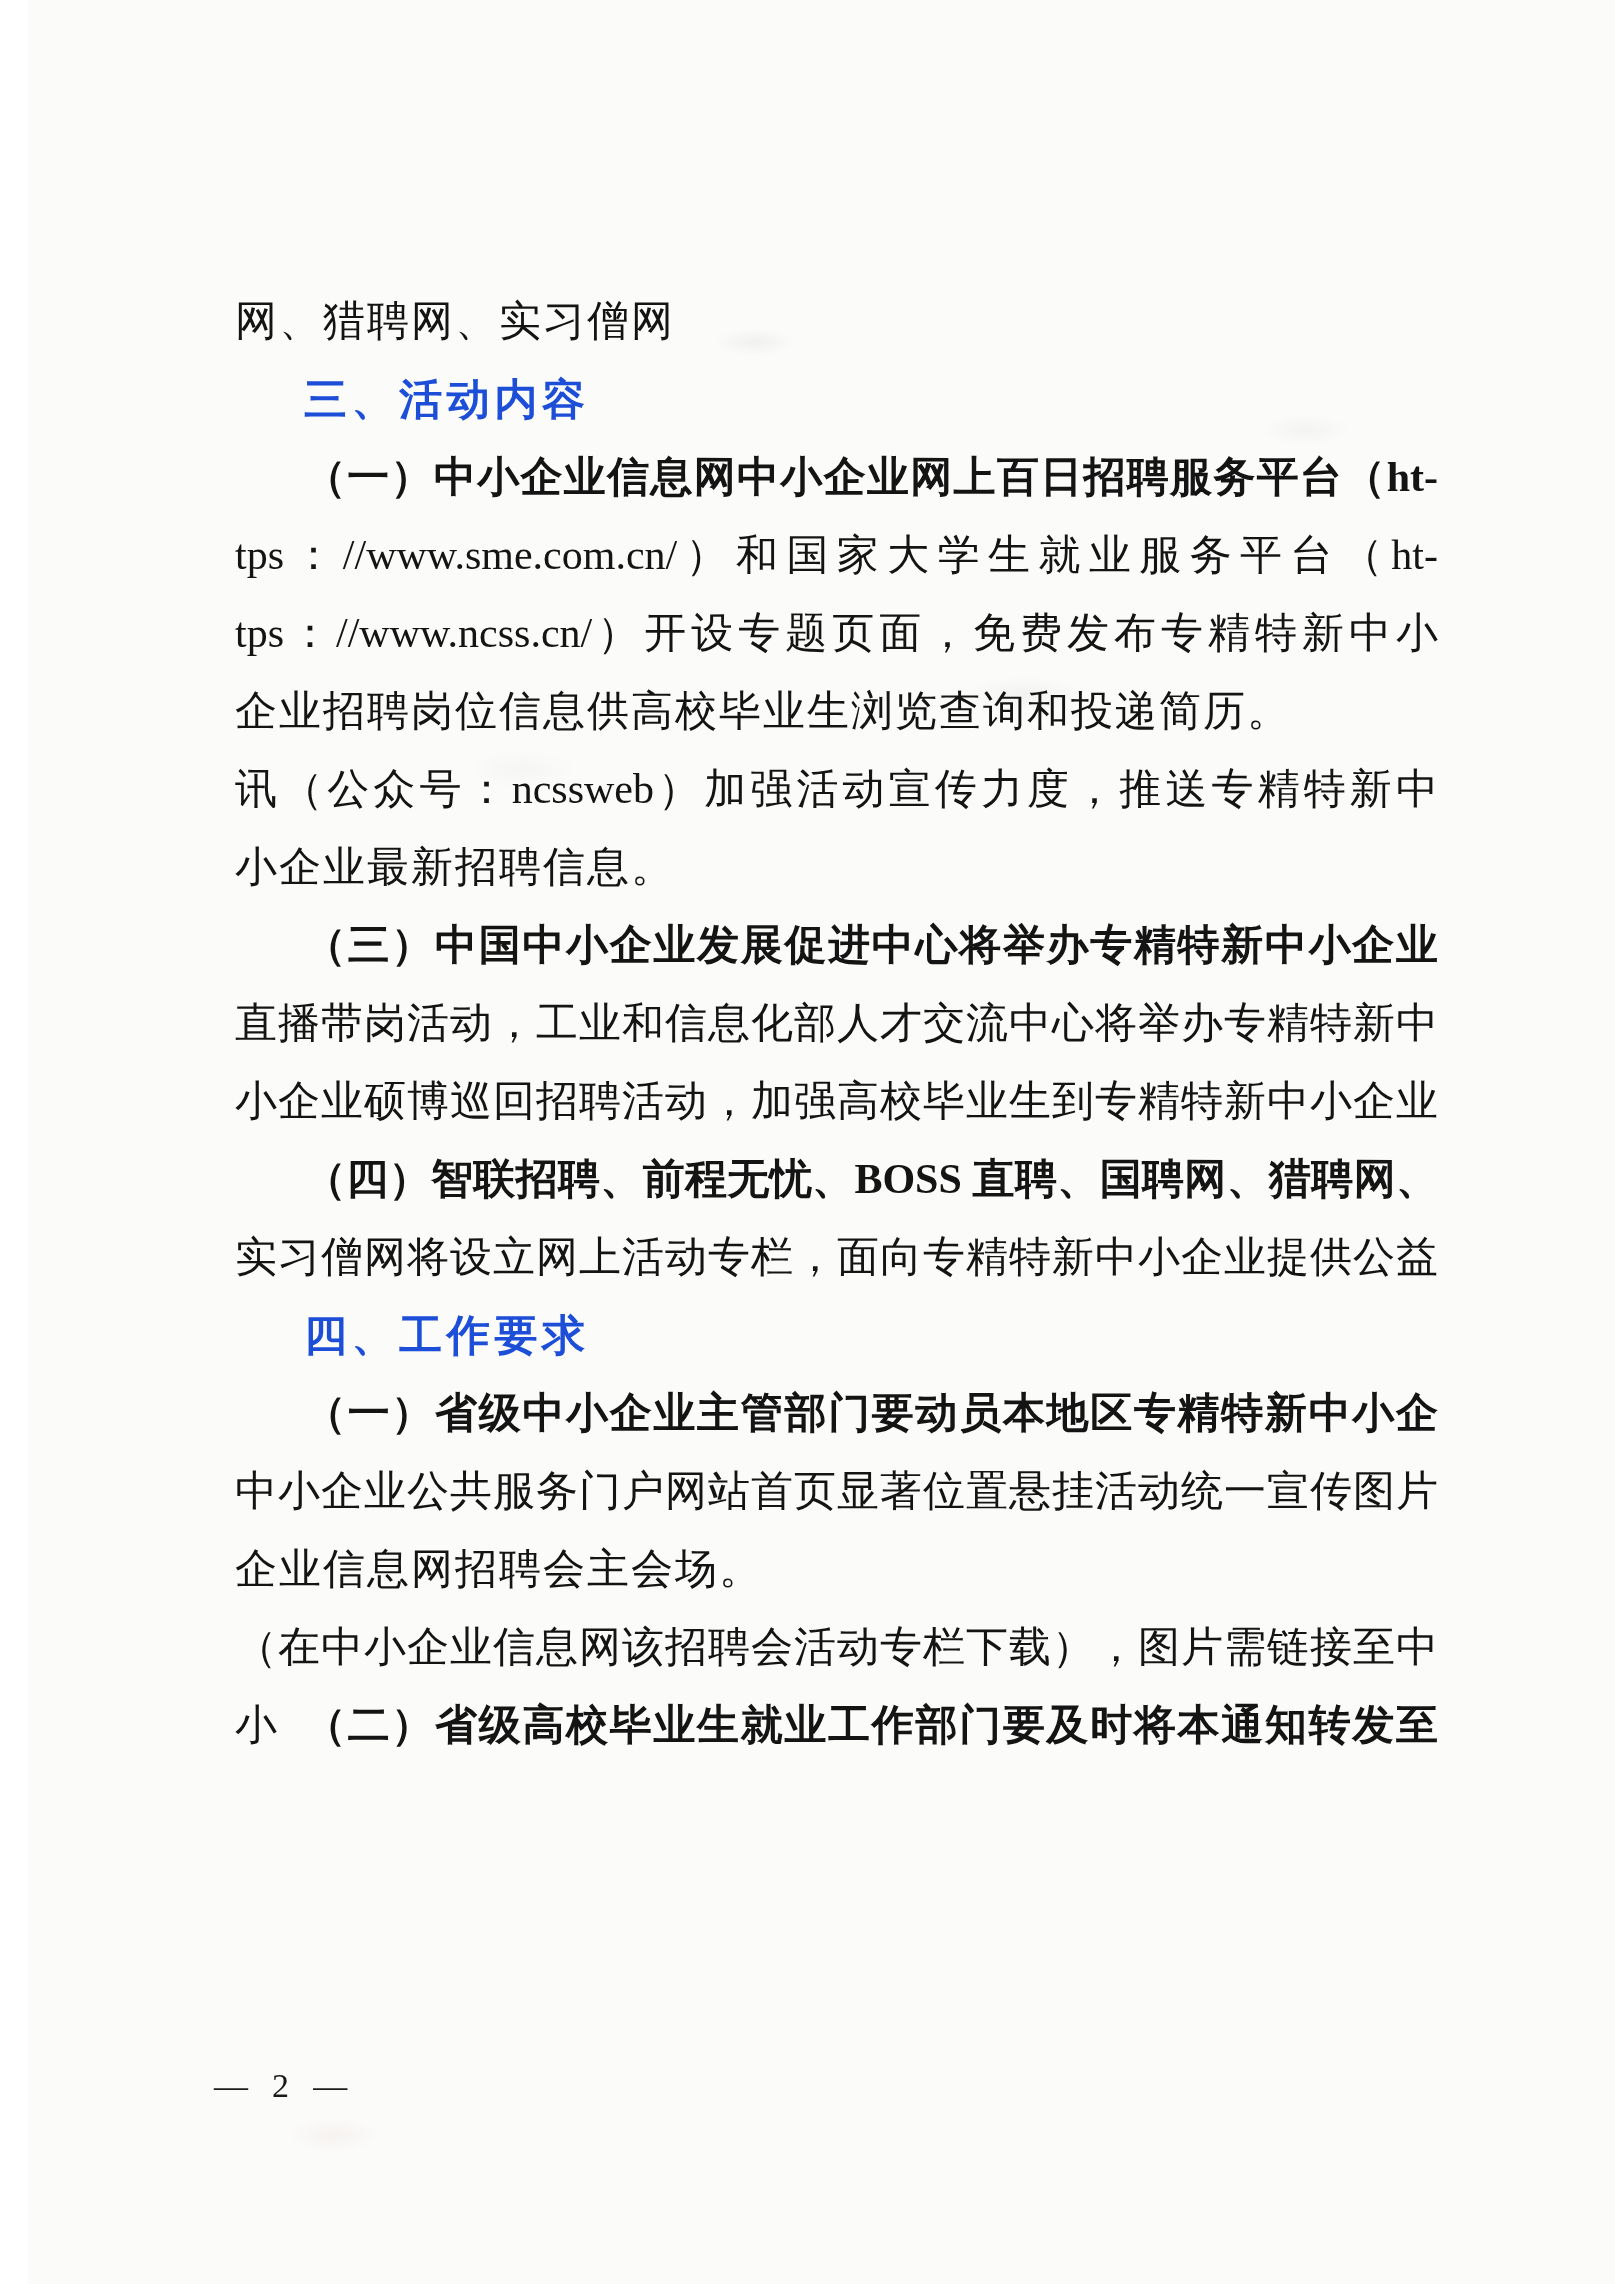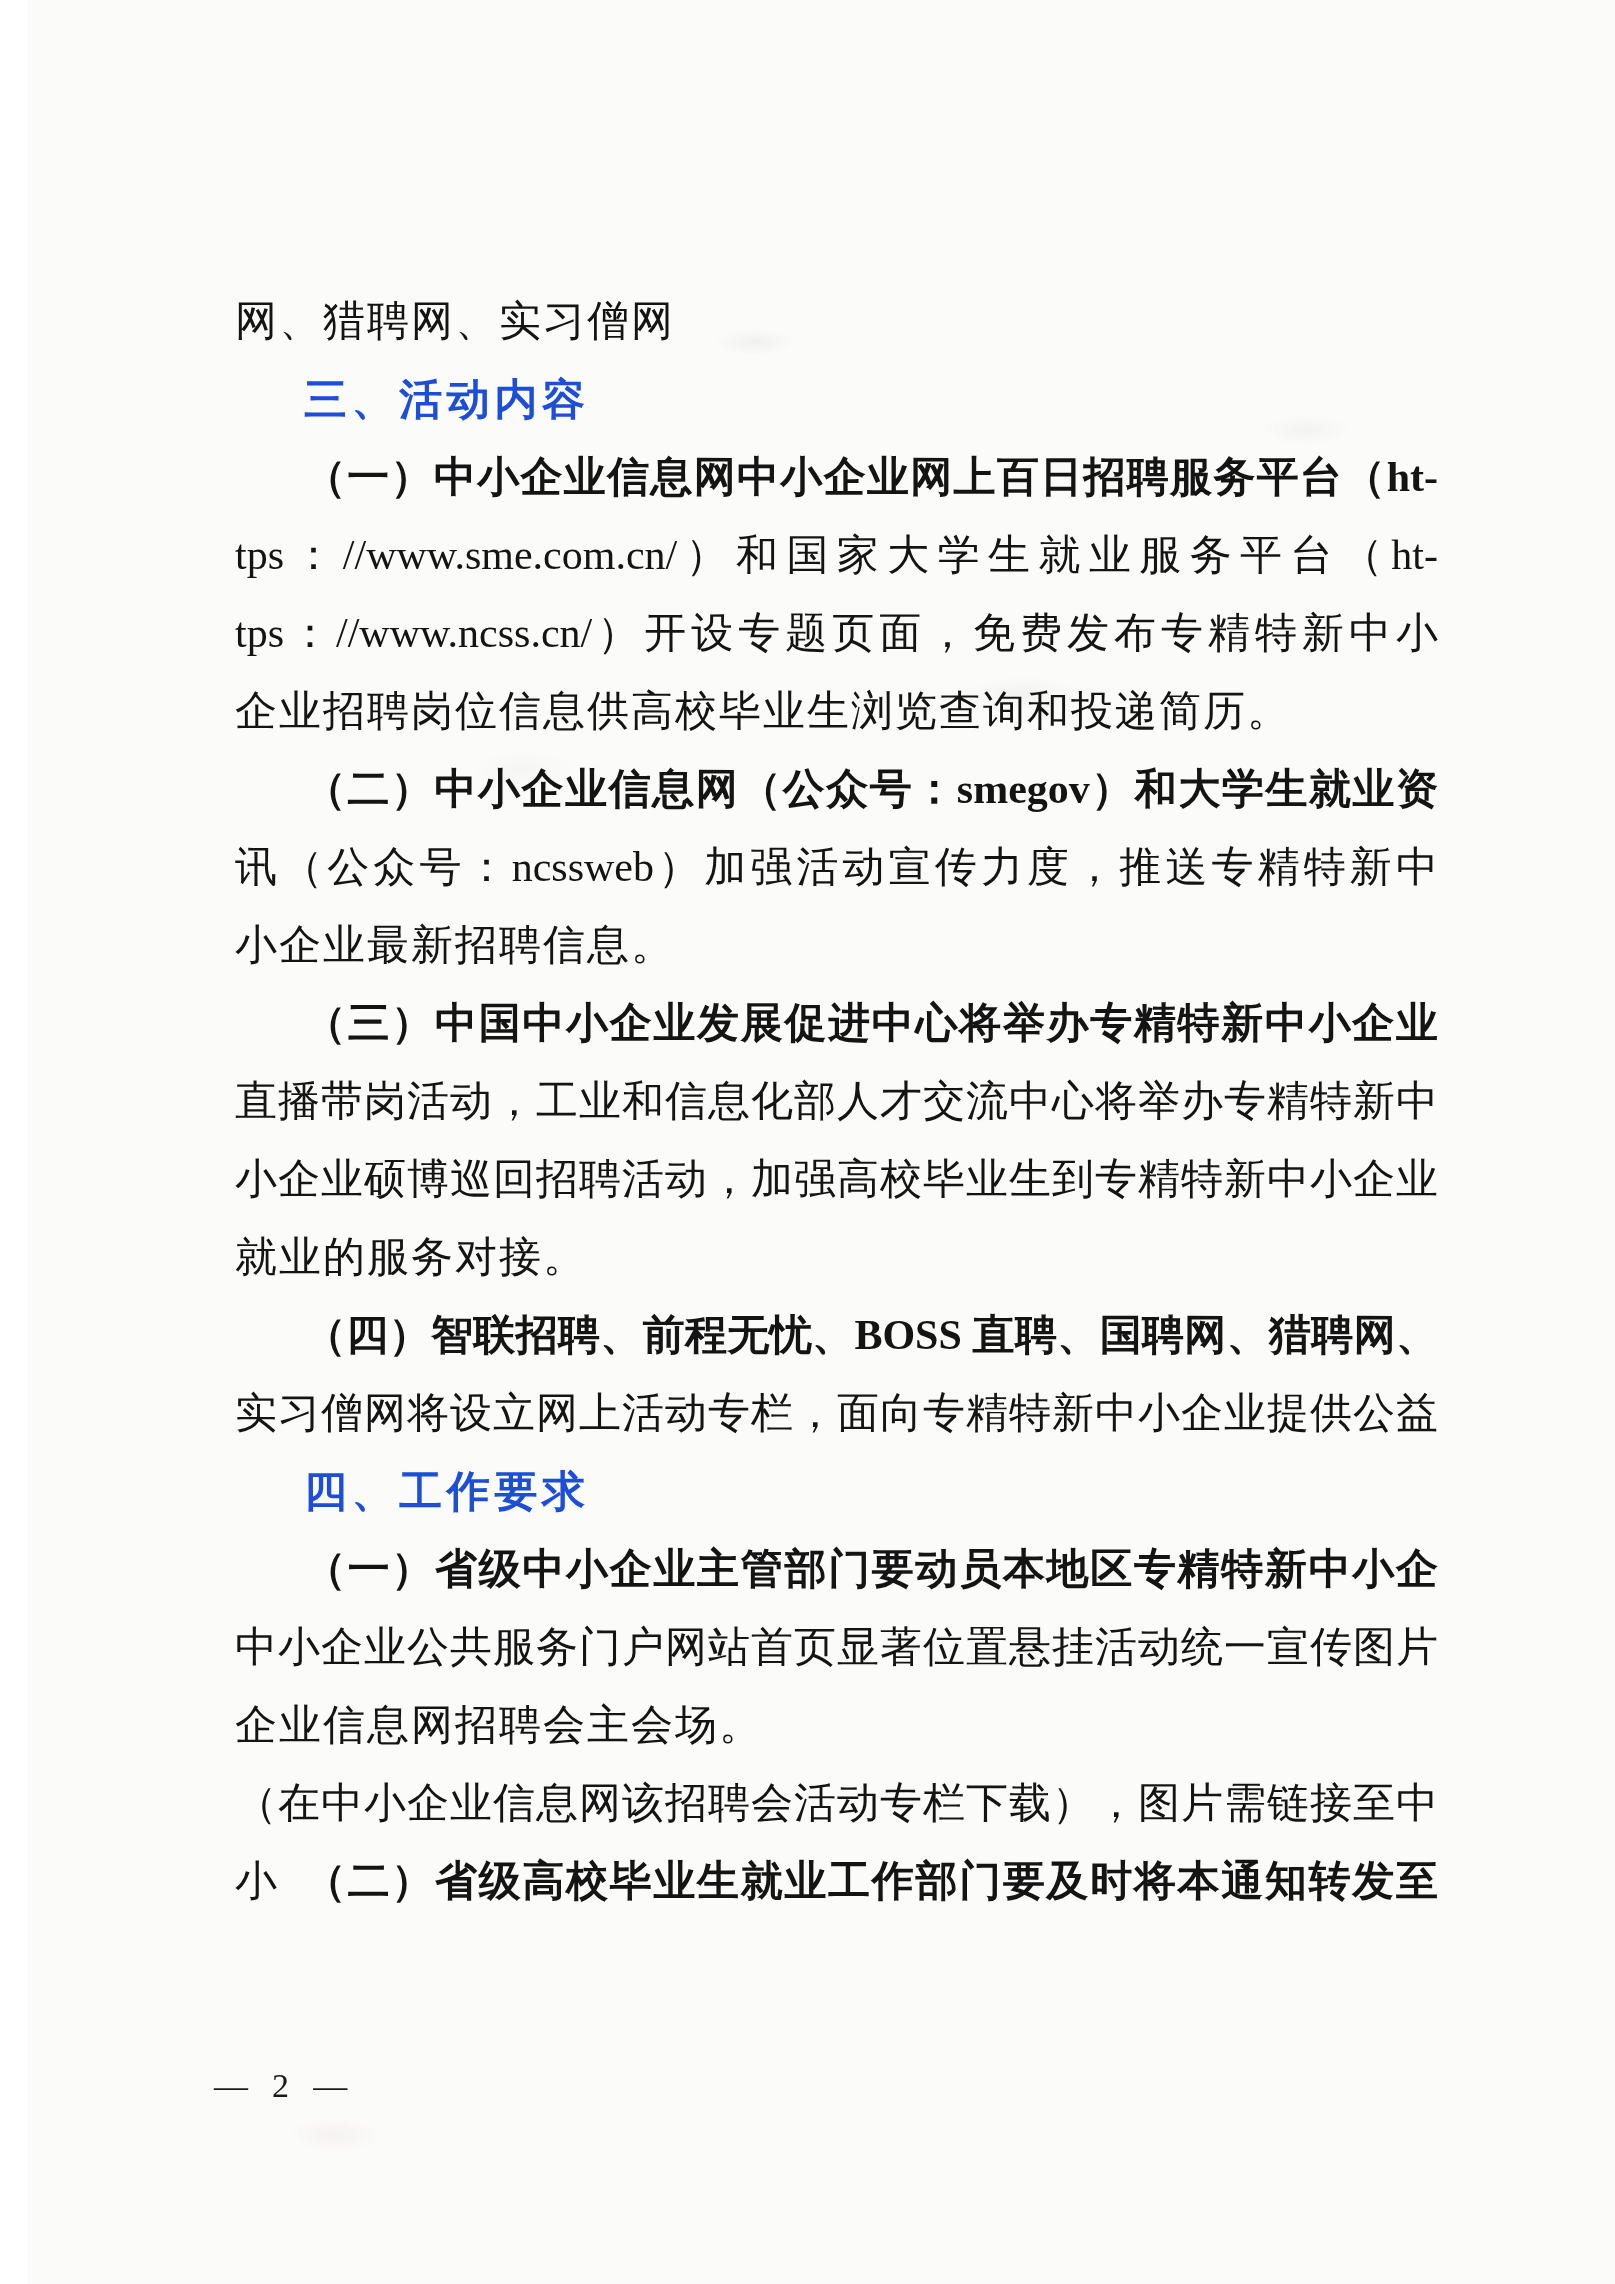--- a/index.html
+++ b/index.html
@@ -66,27 +66,25 @@
 
 <div class="page">
   <div class="scan-noise"></div>
   <div class="doc">
       <div class="line body">网、猎聘网、实习僧网</div>
       <div class="line heading indent">三、活动内容</div>
       <div class="line body justify indent">（一）中小企业信息网中小企业网上百日招聘服务平台（ht-</div>
       <div class="line body justify">tps：//www.sme.com.cn/）和国家大学生就业服务平台（ht-</div>
       <div class="line body justify">tps：//www.ncss.cn/）开设专题页面，免费发布专精特新中小</div>
       <div class="line body">企业招聘岗位信息供高校毕业生浏览查询和投递简历。</div>
-      <div class="line body justify indent">（二）中小企业信息网（公众号：smegov）和大学生就业资</div>
       <div class="line body justify">讯（公众号：ncssweb）加强活动宣传力度，推送专精特新中</div>
       <div class="line body">小企业最新招聘信息。</div>
       <div class="line body justify indent">（三）中国中小企业发展促进中心将举办专精特新中小企业</div>
       <div class="line body justify">直播带岗活动，工业和信息化部人才交流中心将举办专精特新中</div>
       <div class="line body justify">小企业硕博巡回招聘活动，加强高校毕业生到专精特新中小企业</div>
-      <div class="line body">就业的服务对接。</div>
       <div class="line body justify indent">（四）智联招聘、前程无忧、BOSS 直聘、国聘网、猎聘网、</div>
       <div class="line body justify">实习僧网将设立网上活动专栏，面向专精特新中小企业提供公益</div>
       <div class="line heading indent">四、工作要求</div>
       <div class="line body justify indent">（一）省级中小企业主管部门要动员本地区专精特新中小企</div>
       <div class="line body justify">中小企业公共服务门户网站首页显著位置悬挂活动统一宣传图片</div>
       <div class="line body">企业信息网招聘会主会场。</div>
       <div class="line body justify">（在中小企业信息网该招聘会活动专栏下载），图片需链接至中小</div>
       <div class="line body justify indent">（二）省级高校毕业生就业工作部门要及时将本通知转发至</div>
     </div>
   <div class="footer">— 2 —</div>

